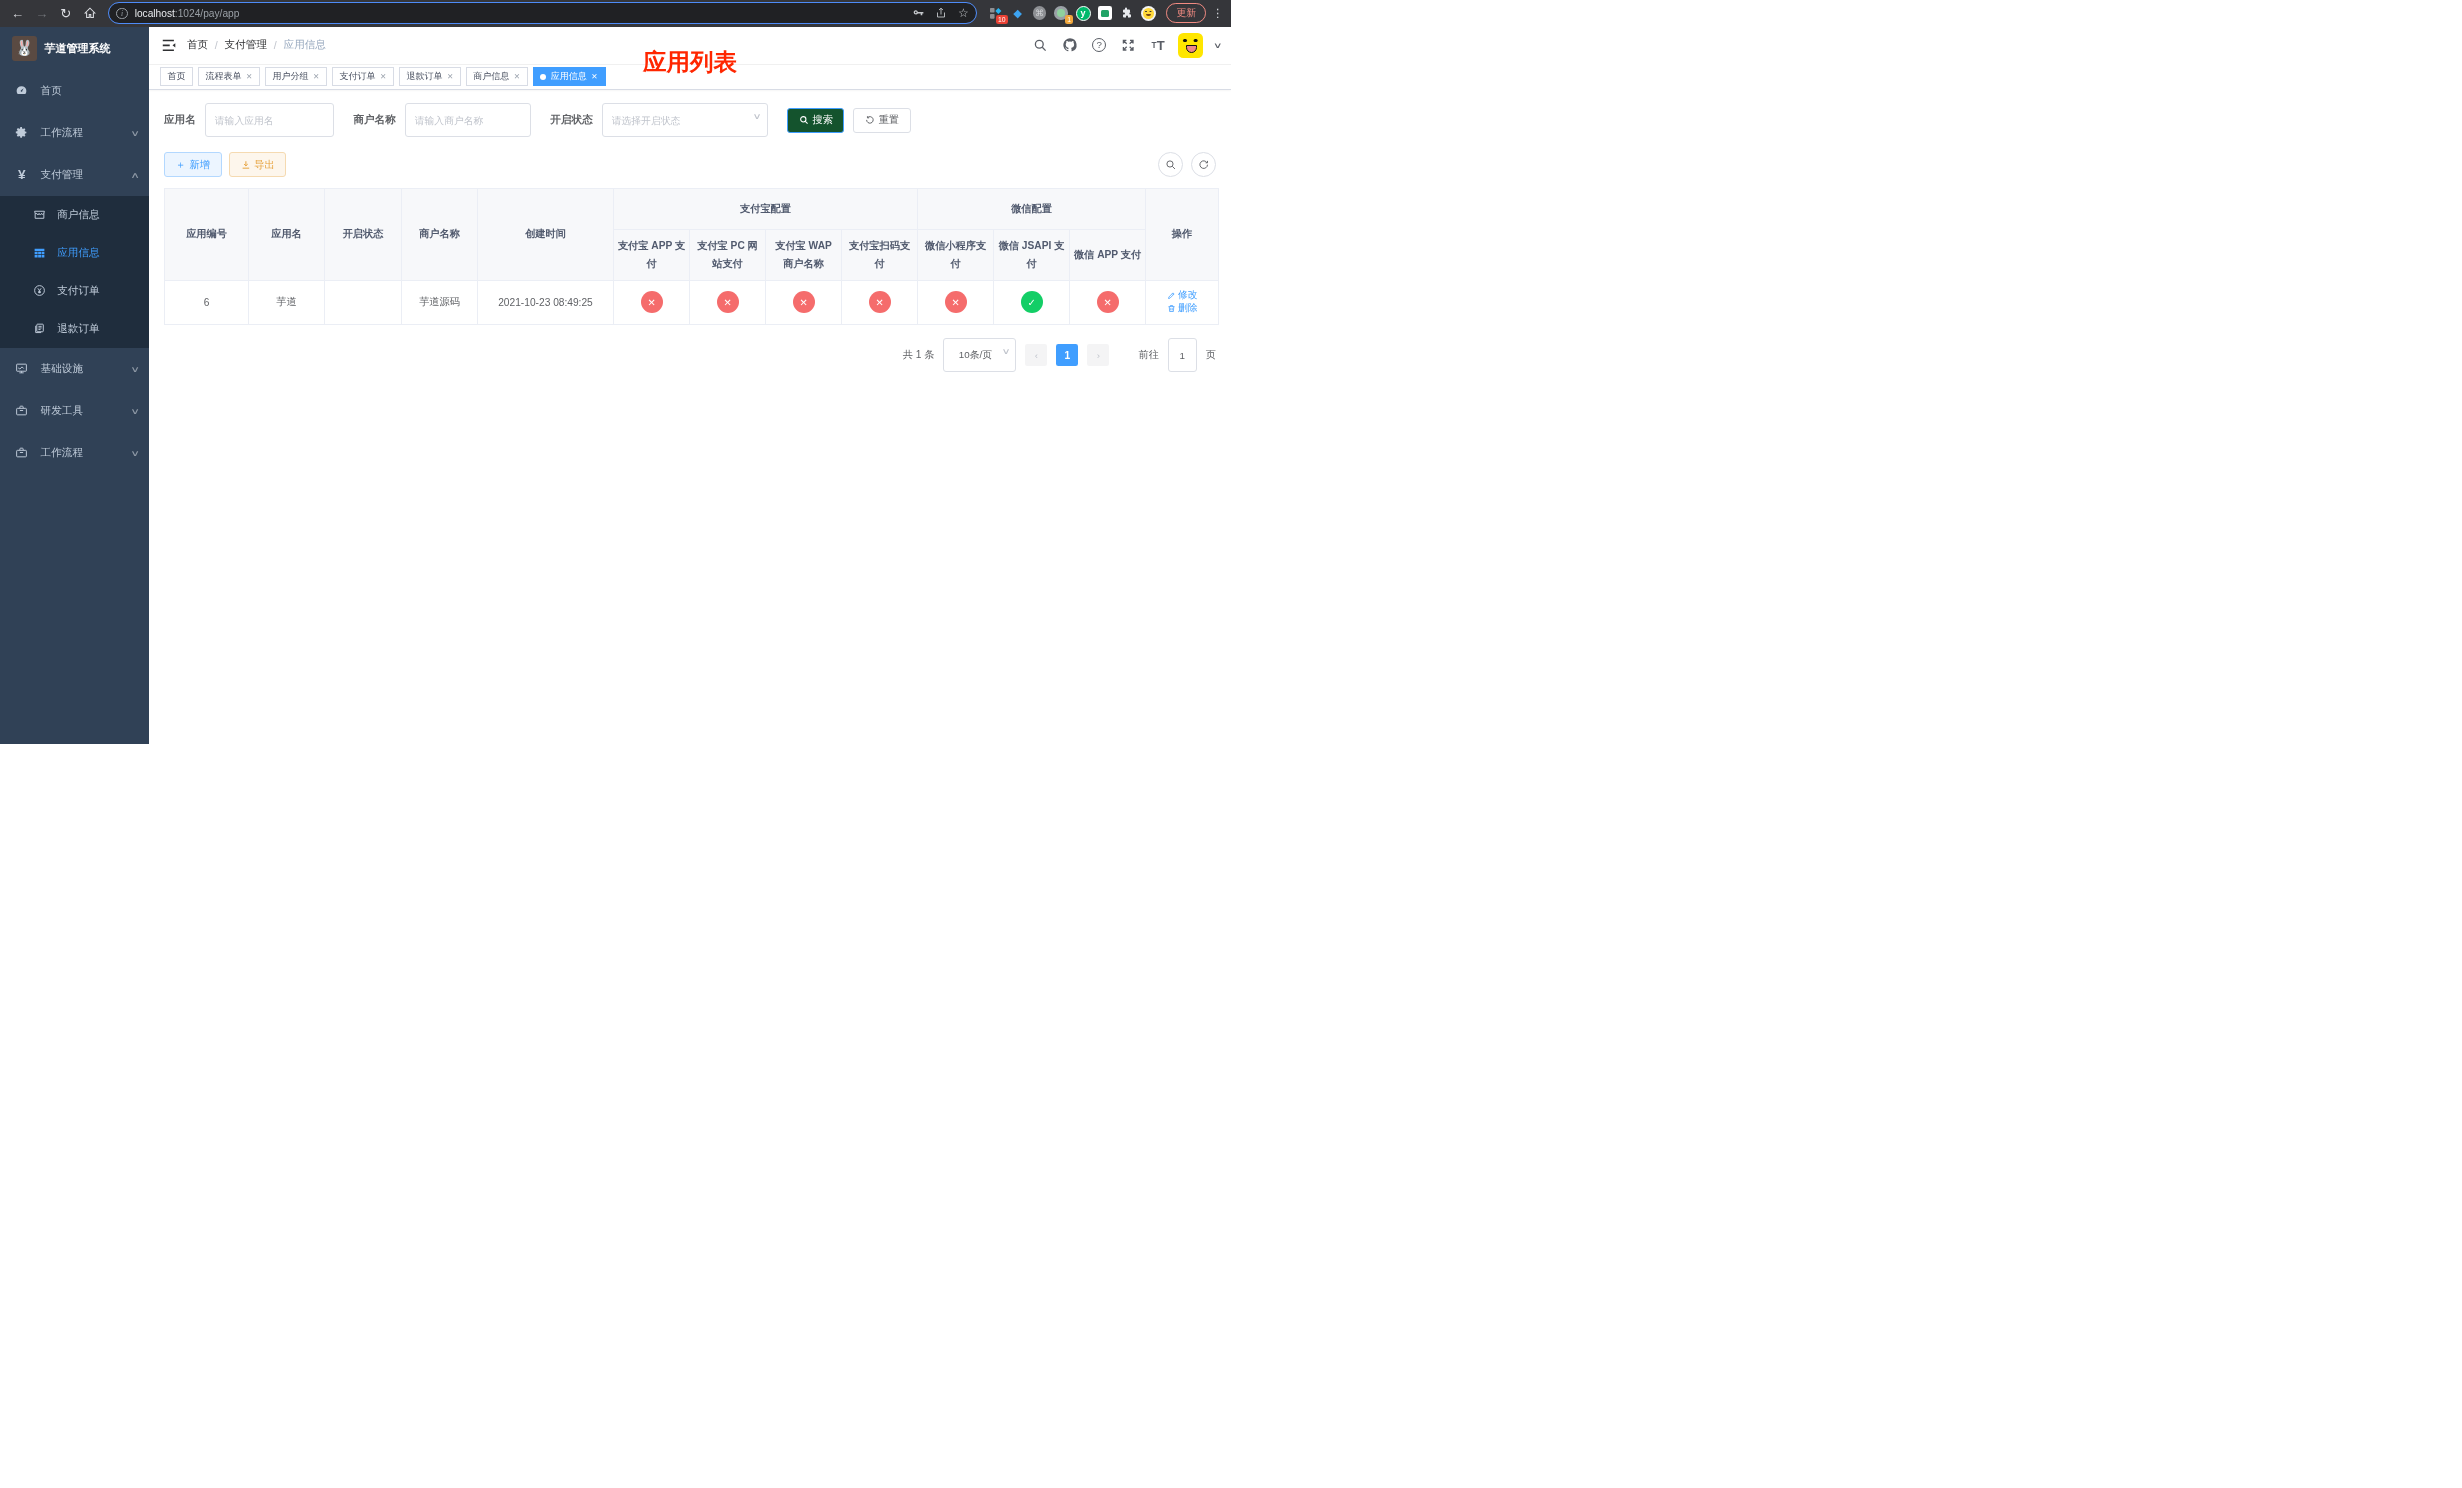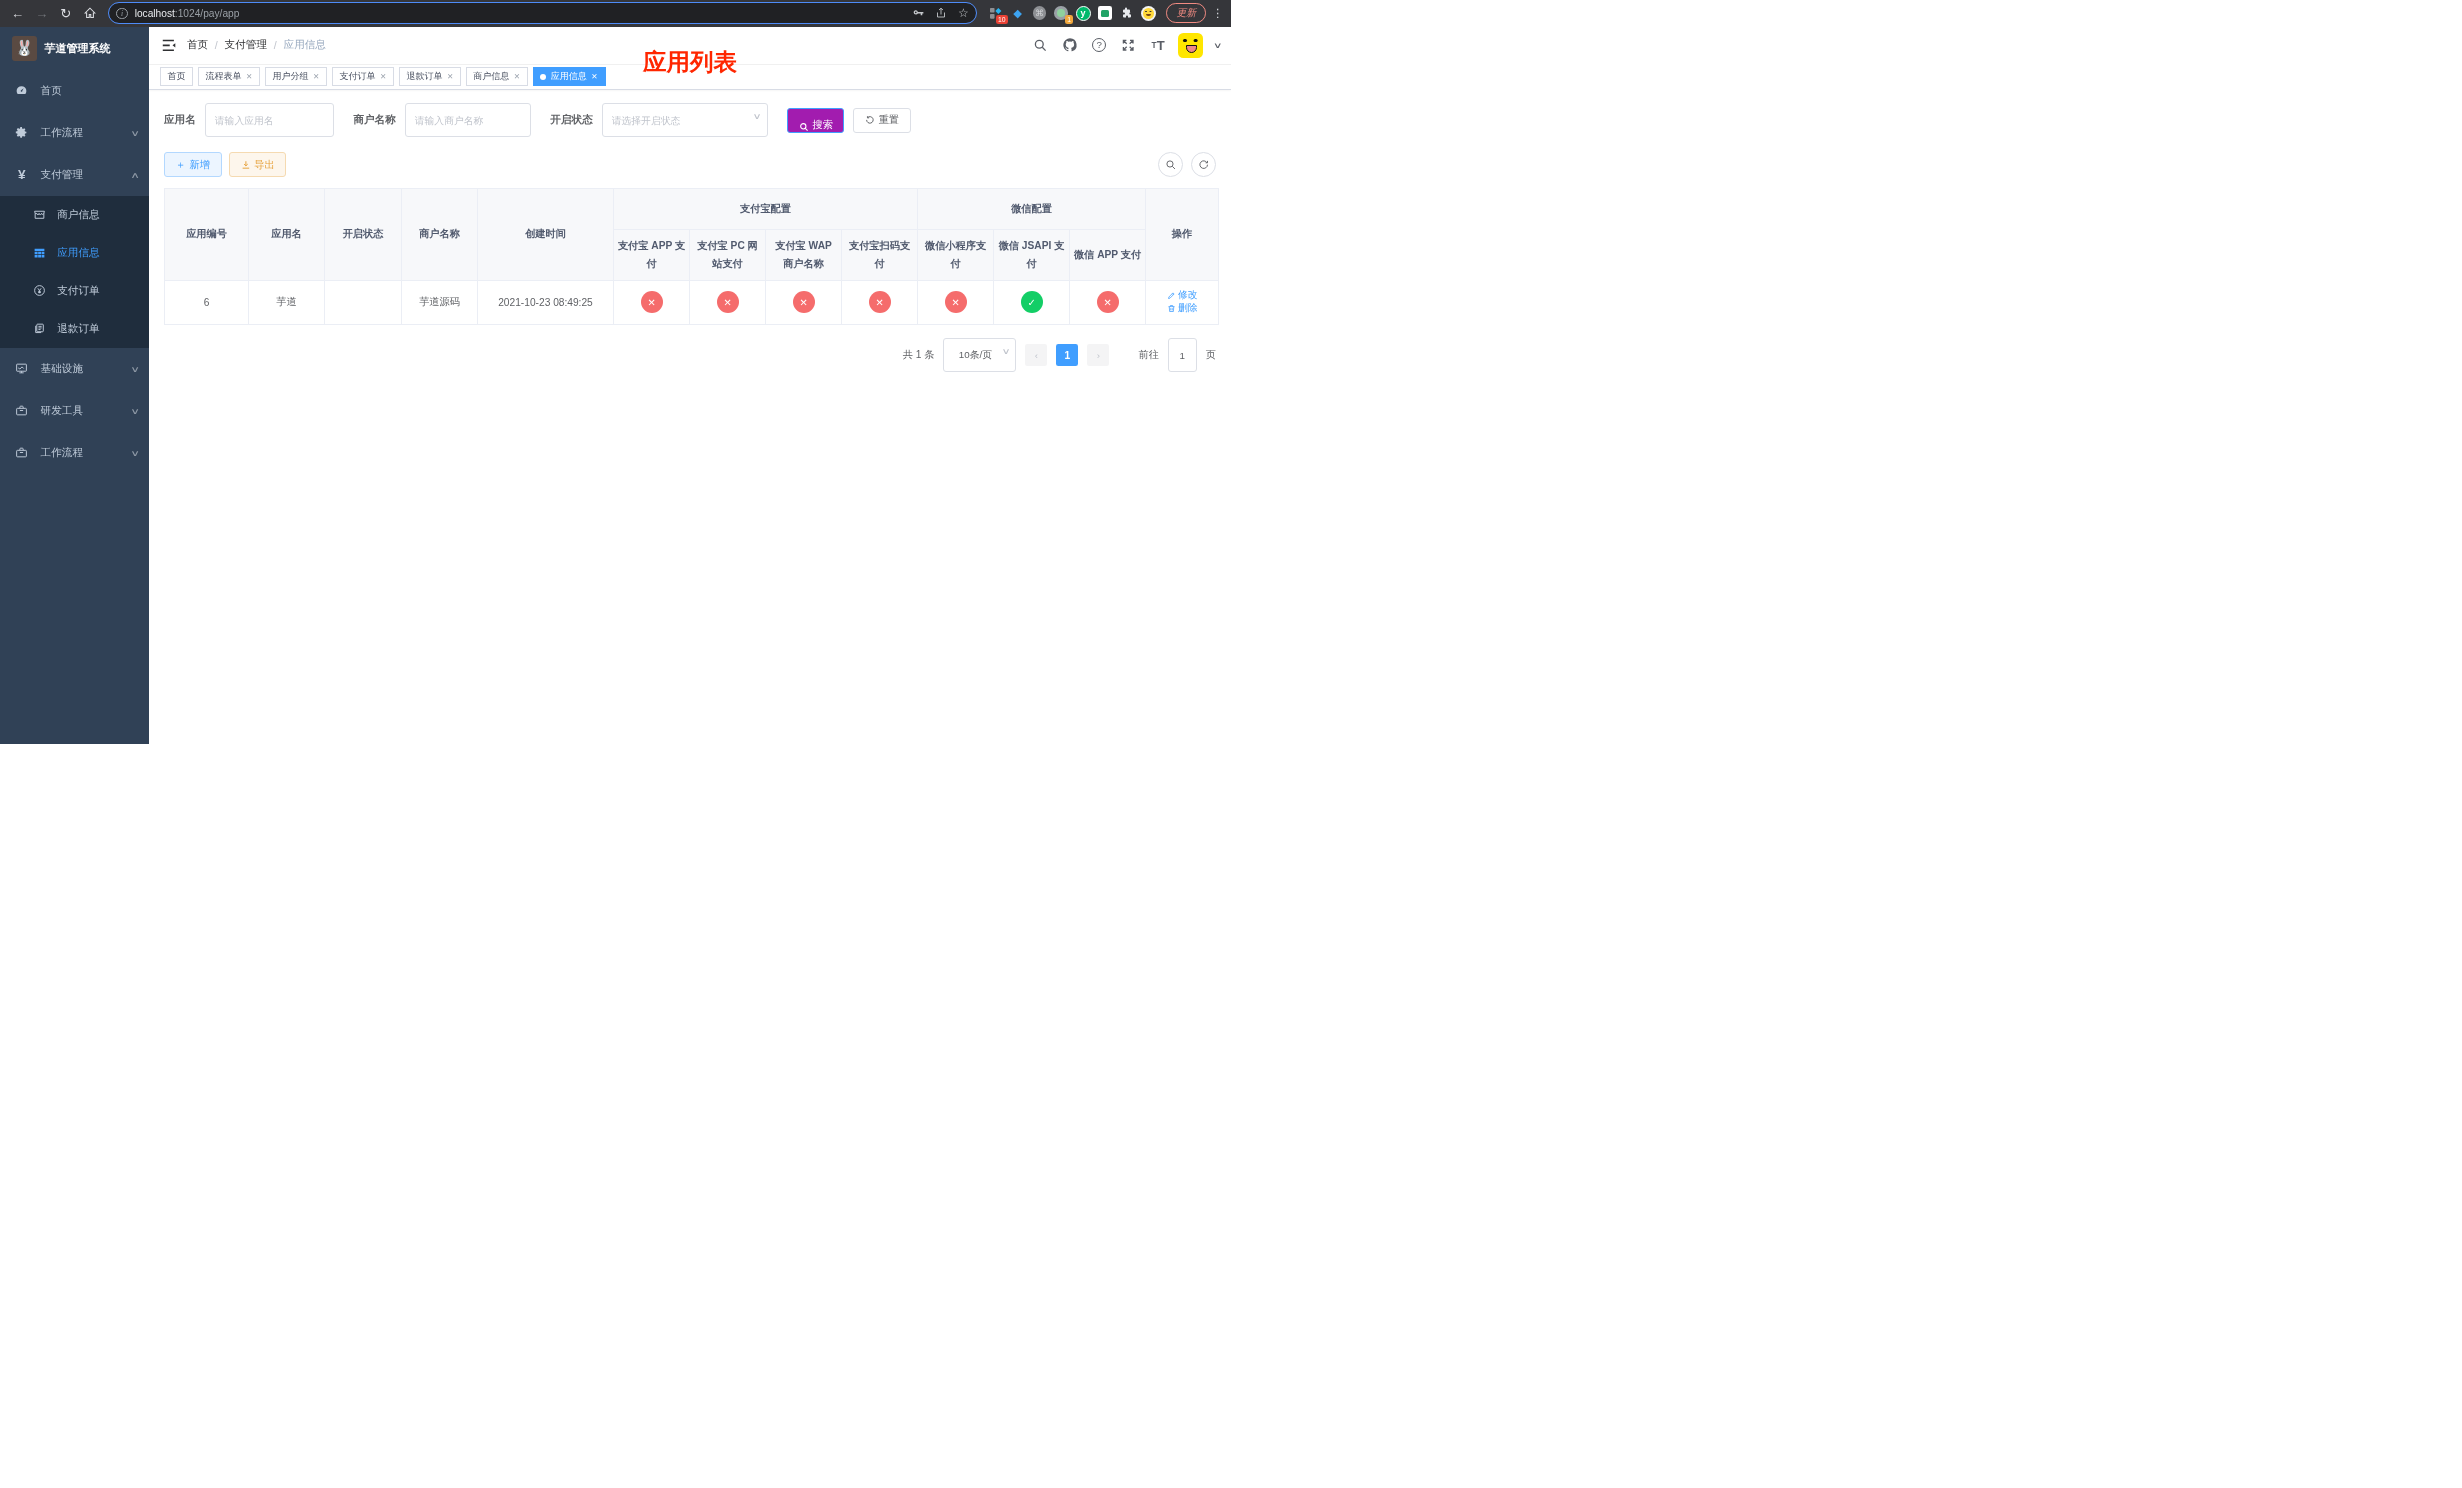--- a/index.html
+++ b/index.html
@@ -28,21 +28,21 @@
   .avatar-ext { width:13.6px; height:13.6px; border-radius:50%; background:#9aa0a6; position:relative; overflow:hidden;}
   .avatar-ext::after { content:""; position:absolute; left:3px; top:3px; width:7.6px; height:7.6px; border-radius:50%; background:#8fd19e; }
   .ycircle { width:15px; height:15px; border-radius:50%; background:#00b96b; color:#fff; font-weight:bold; font-size:9px; display:flex; align-items:center; justify-content:center; border:1.5px solid #fff;}
   .chat-sq { width:13.6px; height:13.6px; background:#fff; border-radius:2.3px; display:flex; align-items:center; justify-content:center; }
   .chat-sq span{ width:8.3px; height:6.8px; background:#21a366; border-radius:1.5px; display:block; }
   .puzzle { color:#e8eaed; }
   .emoji-face { width:15px; height:15px; border-radius:50%; background:#f1f3f4; display:flex; align-items:center; justify-content:center; }
   .emoji-face i { width:10.6px; height:10.6px; border-radius:50%; background:#ffd93b; position:relative; display:block;}
   .emoji-face i::before{content:"";position:absolute;left:2.3px;top:3px;width:1.5px;height:1.5px;border-radius:50%;background:#333;box-shadow:4.5px 0 0 #333;}
   .emoji-face i::after{content:"";position:absolute;left:3px;top:6px;width:4.5px;height:2.3px;border-radius:0 0 4.5px 4.5px;background:#7a4a12;}
-  .update-btn { border:0.8px solid #f28b82; color:#f28b82; border-radius:9.8px; font-size:9.8px; padding:2.3px 9px; background:transparent; margin-left:6px; cursor:pointer; white-space:nowrap;font-style:italic;}
+  .update-btn { border:0.8px solid #f28b82; color:#f28b82; border-radius:9.8px; font-size:9.8px; padding:2.3px 9px; background:transparent; margin-left:6px; cursor:pointer; white-space:nowrap;}
   .kebab { color:#dadce0; font-size:11.4px; letter-spacing:0; margin-left:1.5px; }
 
   
   .app { display:flex; height:718px; }
   .sidebar { width:149px; background:#304156; color:#bfcbd9; flex:0 0 auto; font-size:10.6px; }
   .logo-row { height:43px; display:flex; align-items:center; padding-left:12px; gap:7.6px; }
   .logo-img { width:25px; height:25px; border-radius:3px; background:#5a4a42; display:flex; align-items:center; justify-content:center; font-size:15px; overflow:hidden;}
   .logo-title { color:#fff; font-size:11px; font-weight:bold; white-space:nowrap; }
   .menu-item { height:42px; display:flex; align-items:center; padding:0 10.6px 0 15px; cursor:pointer; gap:12px; }
   .menu-item .mi-label { flex:1; }
@@ -83,21 +83,21 @@
 
   
   .filters { display:flex; align-items:center; padding:13.6px 15px 0 15px; gap:9px; font-size:10.6px; color:#606266; }
   .filters label { font-weight:bold; white-space:nowrap; }
   .inp { height:25px; border:0.8px solid #dcdfe6; border-radius:3px; padding:16px 9px; font-size:9.8px; color:#606266;
          font-family:inherit; }
   .inp::placeholder { color:#c0c4cc; }
   .sel-wrap { position:relative; }
   .sel-wrap .sel-caret { position:absolute; right:7.6px; top:7.6px; color:#c0c4cc; font-size:8.3px; transform:scaleX(1.5); pointer-events:none;}
   .btn { height:25px; border-radius:3px; font-size:10.2px; padding:0 10.6px; cursor:pointer; display:inline-flex; align-items:center; gap:3.8px; border:0.8px solid #dcdfe6; background:#fff; color:#606266; font-family:inherit;}
-  .btn.primary { background:#a21caf; border-color:#409eff; color:#fff;align-items:flex-end; }
+  .btn.primary { background:#14532d; border-color:#409eff; color:#fff; }
   .btn.plain-blue { background:#ecf5ff; border-color:#b3d8ff; color:#409eff; }
   .btn.plain-warn { background:#fdf6ec; border-color:#f5dab1; color:#e6a23c; }
 
   .action-row { display:flex; align-items:center; padding:15px 15px 0 15px; gap:7.6px; }
   .round-btns { margin-left:auto; display:flex; gap:7.6px; }
   .round-btn { width:25px; height:25px; border:0.8px solid #dcdfe6; border-radius:50%; background:#fff; display:flex; align-items:center; justify-content:center; color:#606266; cursor:pointer; }
 
   
   .table-wrap { padding:10.6px 15px 0 15px; }
   table { border-collapse:collapse; table-layout:fixed; width:1053px; font-size:10.2px; color:#606266; }

